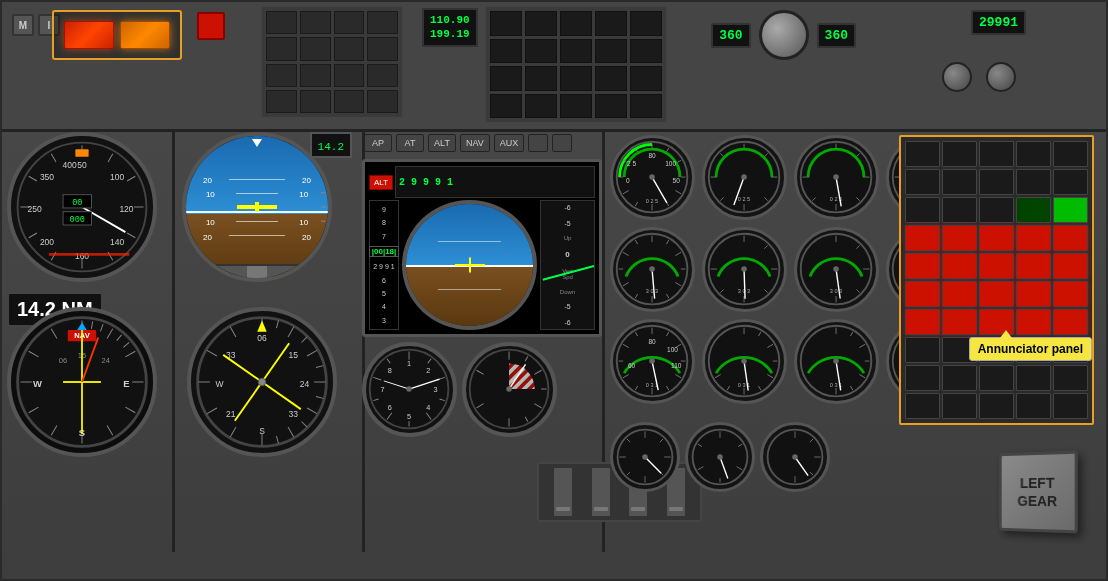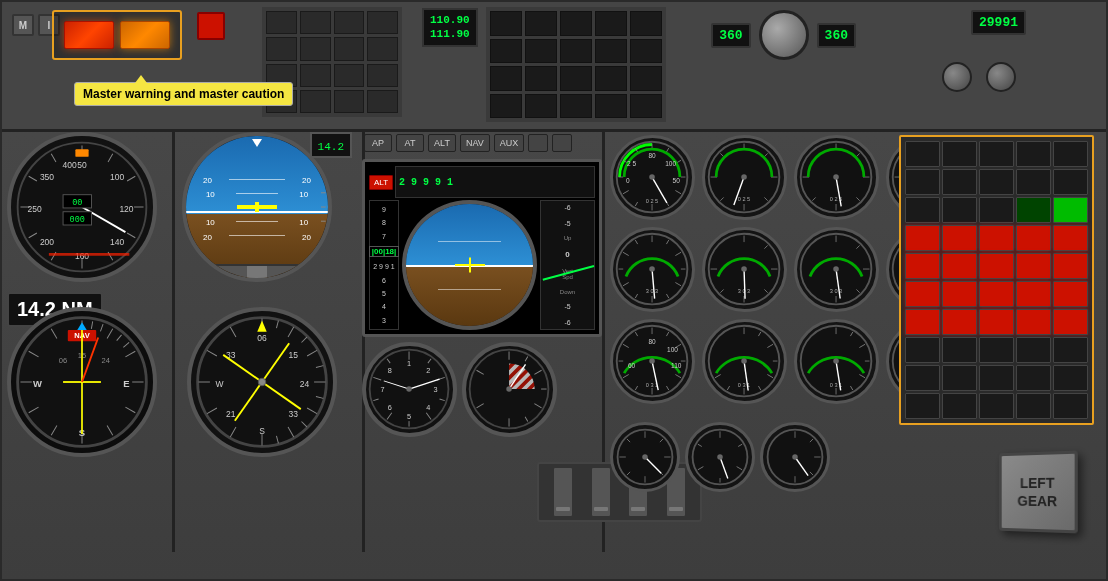--- a/index.html
+++ b/index.html
@@ -406,25 +406,24 @@
       <div class="mi-btn">I</div>
     </div>
 
     <div class="warning-lights-box">
       <div class="warn-light"></div>
       <div class="warn-light amber"></div>
     </div>
 
     <div class="red-square-btn"></div>
 
-    <div class="tooltip-label">Master warning and master caution</div>
 
     <div style="position:absolute; top:6px; left:420px; background:#111; border:2px solid #333; border-radius:0; padding:3px 6px;">
       <div class="green-display-text">110.90</div>
-      <div class="green-display-text">111.90</div>
+      <div class="green-display-text">199.19</div>
     </div>
 
     <div style="position:absolute; top:5px; left:260px; width:140px; height:110px; background:#3a3a3a; display:grid; grid-template-columns: repeat(4,1fr); grid-template-rows: repeat(4,1fr); gap:3px; padding:4px;">
       <div style="background:#2a2a2a; border:1px solid #1a1a1a;"></div>
       <div style="background:#2a2a2a; border:1px solid #1a1a1a;"></div>
       <div style="background:#2a2a2a; border:1px solid #1a1a1a;"></div>
       <div style="background:#2a2a2a; border:1px solid #1a1a1a;"></div>
       <div style="background:#2a2a2a; border:1px solid #1a1a1a;"></div>
       <div style="background:#2a2a2a; border:1px solid #1a1a1a;"></div>
       <div style="background:#2a2a2a; border:1px solid #1a1a1a;"></div>
@@ -1183,20 +1182,21 @@
       <div class="annun-light off"></div>
       <div class="annun-light off"></div>
 
       <div class="annun-light off"></div>
       <div class="annun-light off"></div>
       <div class="annun-light off"></div>
       <div class="annun-light off"></div>
       <div class="annun-light off"></div>
     </div>
 
+    <div class="annunciator-label">Annunciator panel</div>
 
     <div class="left-gear">
       <div class="left-gear-text">LEFT<br>GEAR</div>
     </div>
 
   </div>
 
 </div>
 
 </body></html>

